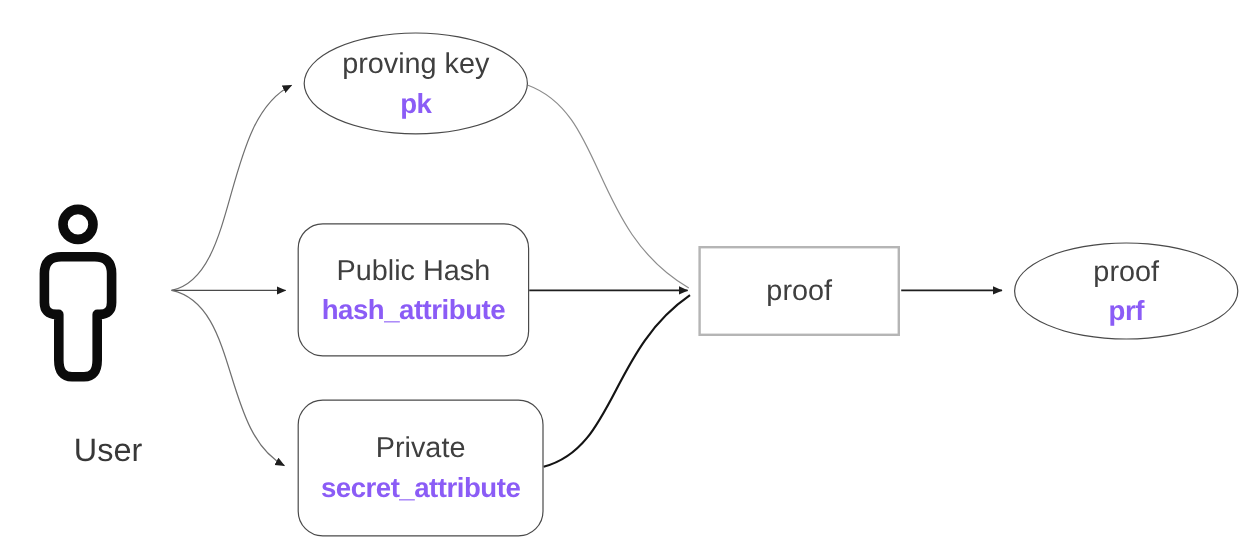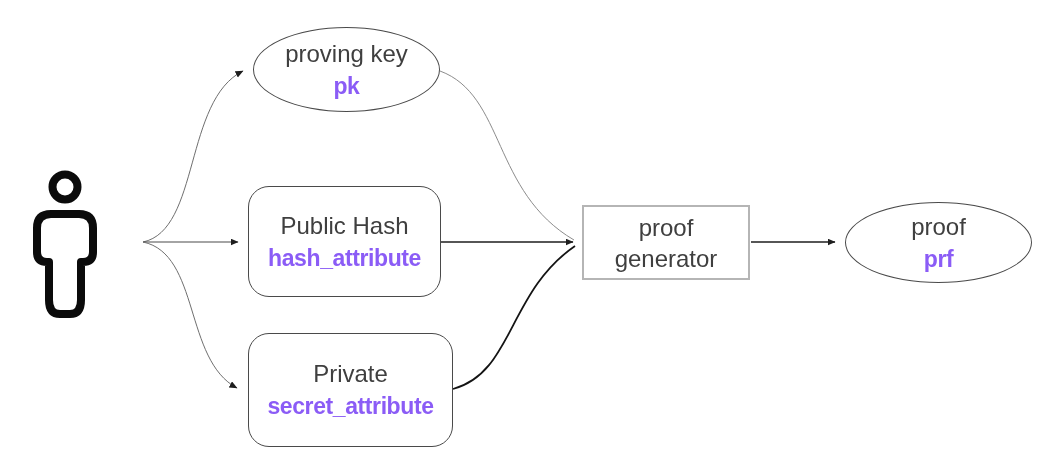--- a/index.html
+++ b/index.html
@@ -110,39 +110,39 @@
              Q 81 314 70 314
              L 60 314
              Q 49 314 49 300
              L 49 262
              L 47 262
              Q 37 262 37 252
              L 37 228
              Q 37 214 51 214
              Z" fill="#ffffff" stroke="#0b0b0b" stroke-width="8" stroke-linejoin="round"></path>
   </svg>
+  <div class="user-label">User</div>
 
   <div class="node ellipse node-proving-key">
     <div class="node-title">proving key</div>
     <div class="node-name">pk</div>
   </div>
 
   <div class="node rounded-box node-private">
     <div class="node-title">Private</div>
     <div class="node-name">secret_attribute</div>
   </div>
 
   <div class="node rounded-box node-public-hash">
     <div class="node-title">Public Hash</div>
     <div class="node-name">hash_attribute</div>
   </div>
 
   <div class="node plain-rect node-generator">
     <div class="node-title">proof</div>
-    <div class="node-title">generator</div>
   </div>
 
   <div class="node ellipse node-proof">
     <div class="node-title">proof</div>
     <div class="node-name">prf</div>
   </div>
 
 </div>
 
 </body></html>

